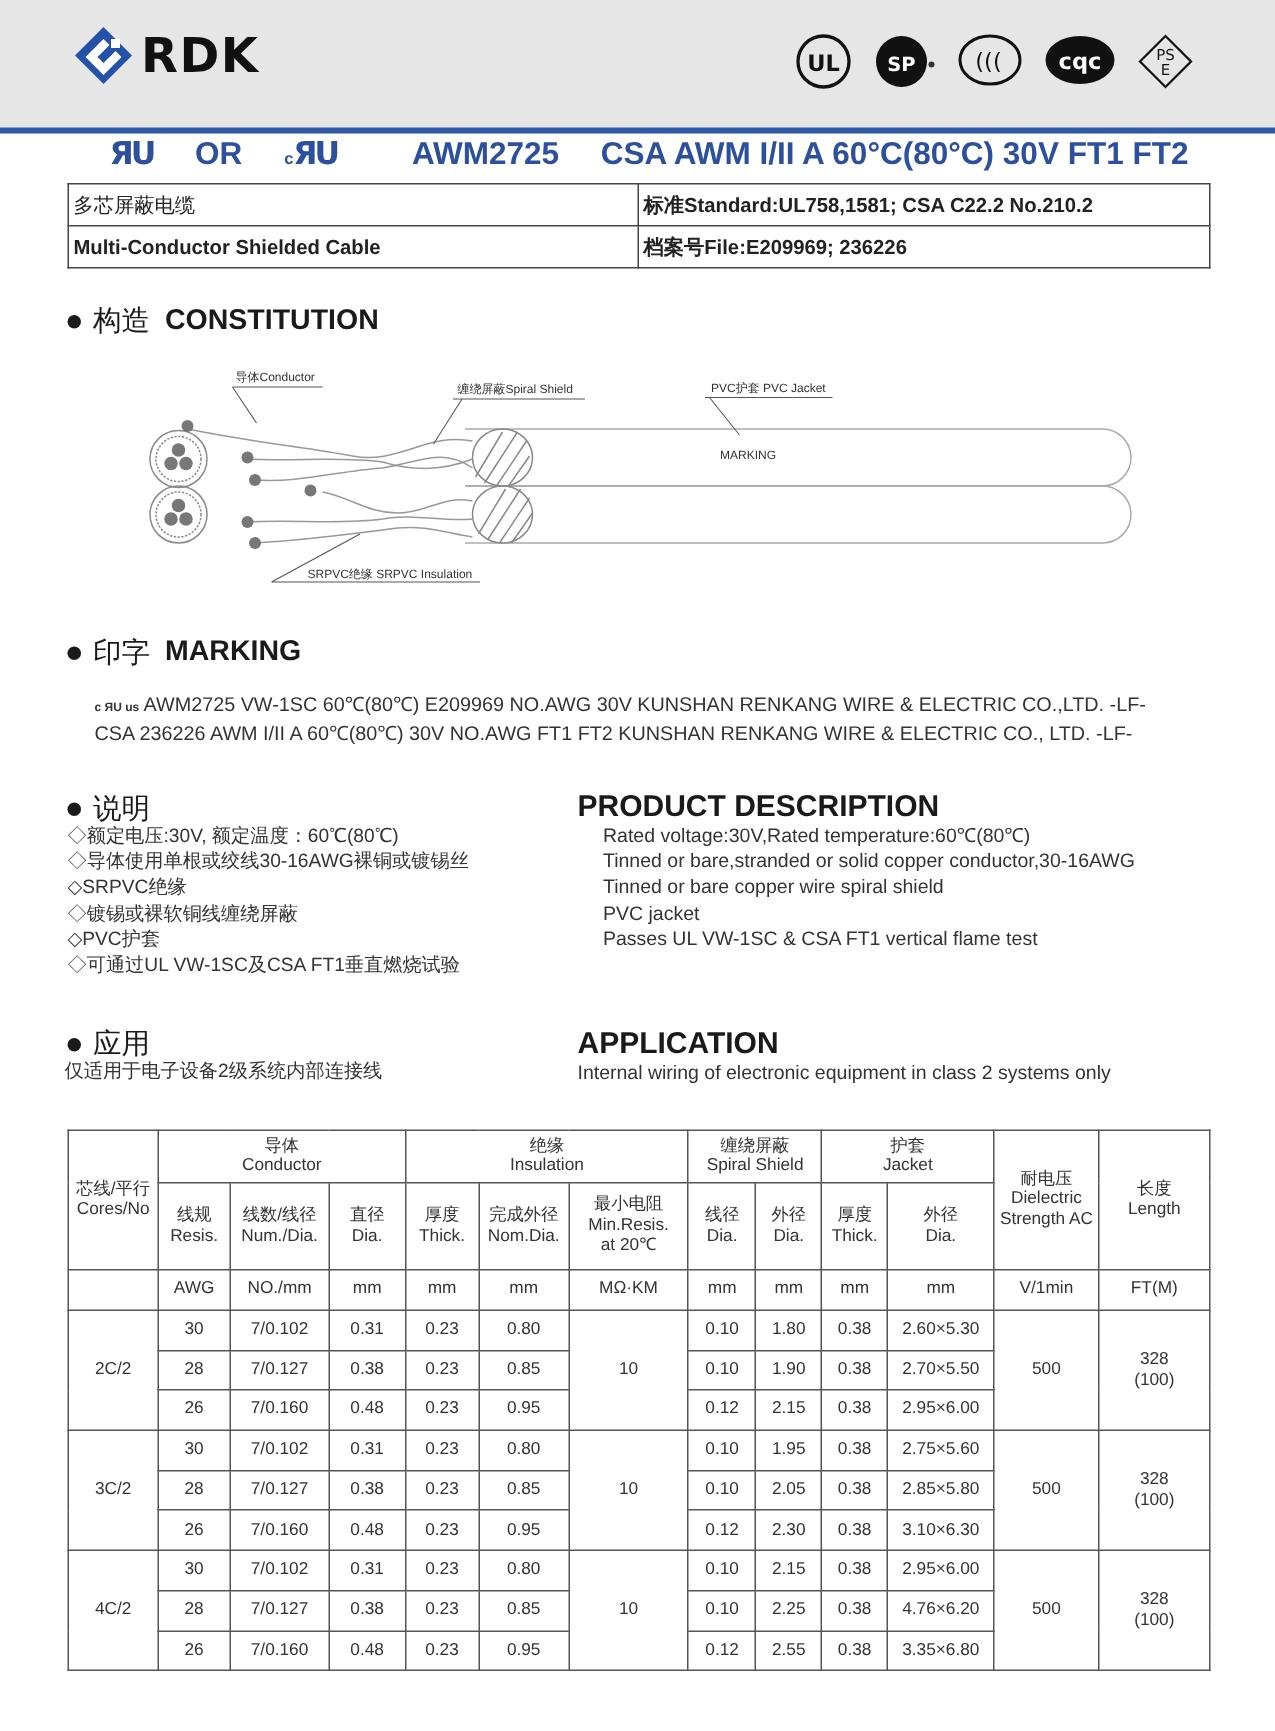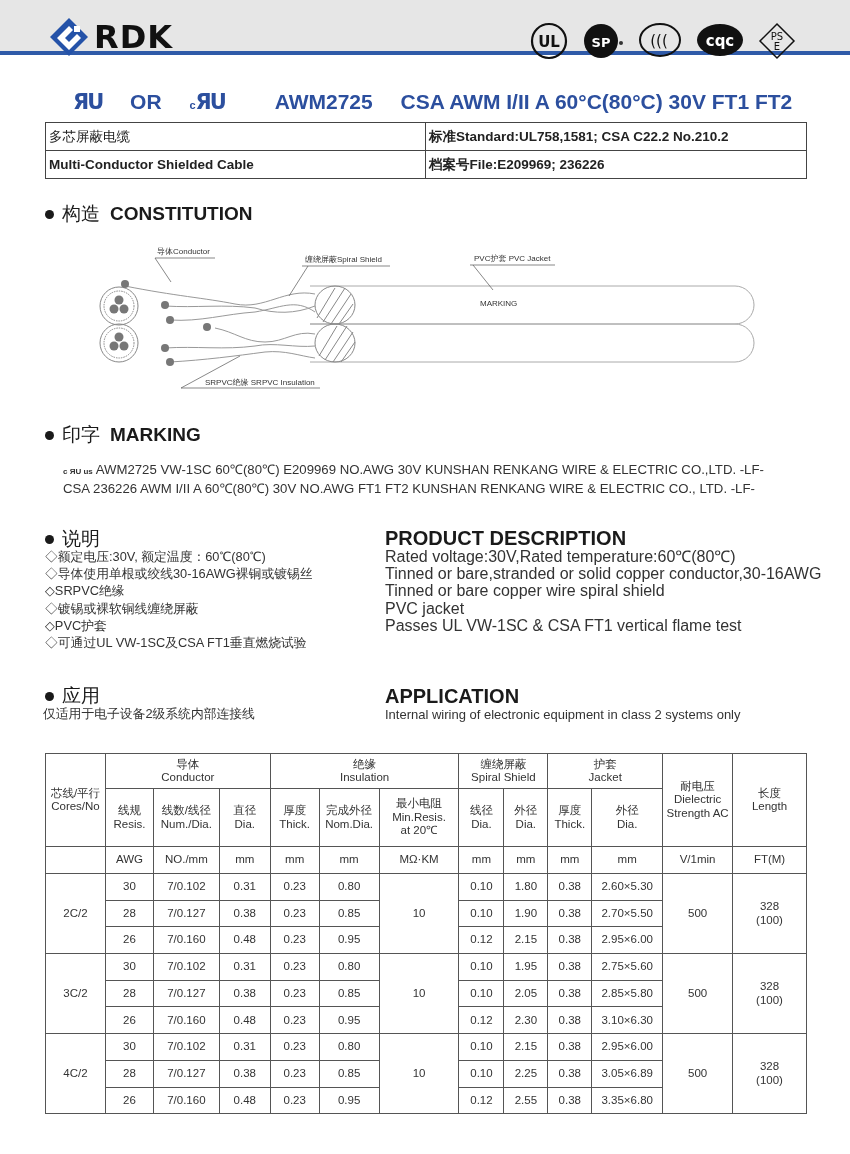--- a/index.html
+++ b/index.html
@@ -1,17 +1,17 @@
 <!DOCTYPE html>
 <html><head>
 <meta charset="utf-8">
 <style>
 *{box-sizing:border-box;margin:0;padding:0}
 body{width:850px;height:1154px;background:#fff;font-family:"Liberation Sans",sans-serif;color:#222;position:relative;overflow:hidden}
-.header{position:absolute;left:0;top:0;width:850px;height:55px;background:#e6e6e6;border-bottom:4px solid #2f5aa8}
+.header{position:absolute;left:0;top:0;width:850px;height:89px;background:#e6e6e6;border-bottom:4px solid #2f5aa8}
 .logo{position:absolute;left:50px;top:18px;display:flex;align-items:center}
 .logo-mark{width:38px;height:38px;position:relative}
 .rdk{font-family:"DejaVu Sans",sans-serif;font-weight:bold;font-size:32px;color:#111;letter-spacing:1px;margin-left:6px;line-height:38px}
 .cn-brand{margin-left:12px;display:flex;flex-direction:column}
 .cn-brand .cn{color:#1f4ea8;font-size:21px;font-weight:bold;font-style:italic;letter-spacing:14px;line-height:22px}
 .cn-brand .en{color:#1f4ea8;font-size:11.5px;font-weight:bold;line-height:14px}
 .certs{position:absolute;left:530px;top:22px;display:flex;align-items:flex-start;gap:14px}
 .cert{display:flex;align-items:center;justify-content:center}
 .title{position:absolute;left:73px;top:90px;font-size:21px;font-weight:bold;color:#2c4f9e;white-space:nowrap}
 .title span{margin-right:22px}
@@ -19,21 +19,21 @@
 table.info{position:absolute;left:45px;top:122px;width:762px;border-collapse:collapse;font-size:13.5px}
 table.info td{border:1px solid #444;height:28px;padding:0 3px}
 table.info td.l{width:380px}
 .sec{position:absolute;font-size:19px;font-weight:bold;color:#1a1a1a;display:flex;align-items:center}
 .sec .dot{width:9px;height:9px;border-radius:50%;background:#1a1a1a;margin-right:8px}
 .sec .cnh{font-weight:normal;margin-right:10px}
 .diagram{position:absolute;left:95px;top:238px;width:660px;height:160px}
 .marking{position:absolute;left:63px;top:461px;font-size:13.2px;line-height:17px;color:#333;white-space:nowrap}
 .marking .cul{font-size:8px;font-weight:bold}
 .desc-cn{position:absolute;left:45px;top:548px;font-size:12.8px;line-height:17.2px;color:#333}
-.desc-en{position:absolute;left:385px;top:548px;font-size:16px;line-height:17.2px;color:#333}
+.desc-en{position:absolute;left:402px;top:548px;font-size:13px;line-height:17.2px;color:#333}
 .h2{position:absolute;font-size:20px;font-weight:bold;color:#1a1a1a}
 .app-cn{position:absolute;left:43px;top:706px;font-size:12.8px;color:#333}
 .app-en{position:absolute;left:385px;top:707px;font-size:13px;color:#333}
 table.spec{position:absolute;left:45px;top:753px;width:762px;border-collapse:collapse;font-size:11.5px;color:#333;text-align:center}
 table.spec td{border:1px solid #555;padding:0;line-height:13.5px}
 table.spec tr.r-head1 td{height:35px}
 table.spec tr.r-head2 td{height:58px}
 table.spec tr.r-units td{height:27px}
 table.spec tr.r-data td{height:26.7px}
 </style>
@@ -418,21 +418,21 @@
   </tr>
   <tr class="r-data">
     <td>28</td>
         <td>7/0.127</td>
         <td>0.38</td>
     <td>0.23</td>
         <td>0.85</td>
     <td>0.10</td>
         <td>2.25</td>
         <td>0.38</td>
-        <td>3.05×6.89</td>
+        <td>4.76×6.20</td>
   </tr>
   <tr class="r-data">
     <td>26</td>
         <td>7/0.160</td>
         <td>0.48</td>
     <td>0.23</td>
         <td>0.95</td>
     <td>0.12</td>
         <td>2.55</td>
         <td>0.38</td>

